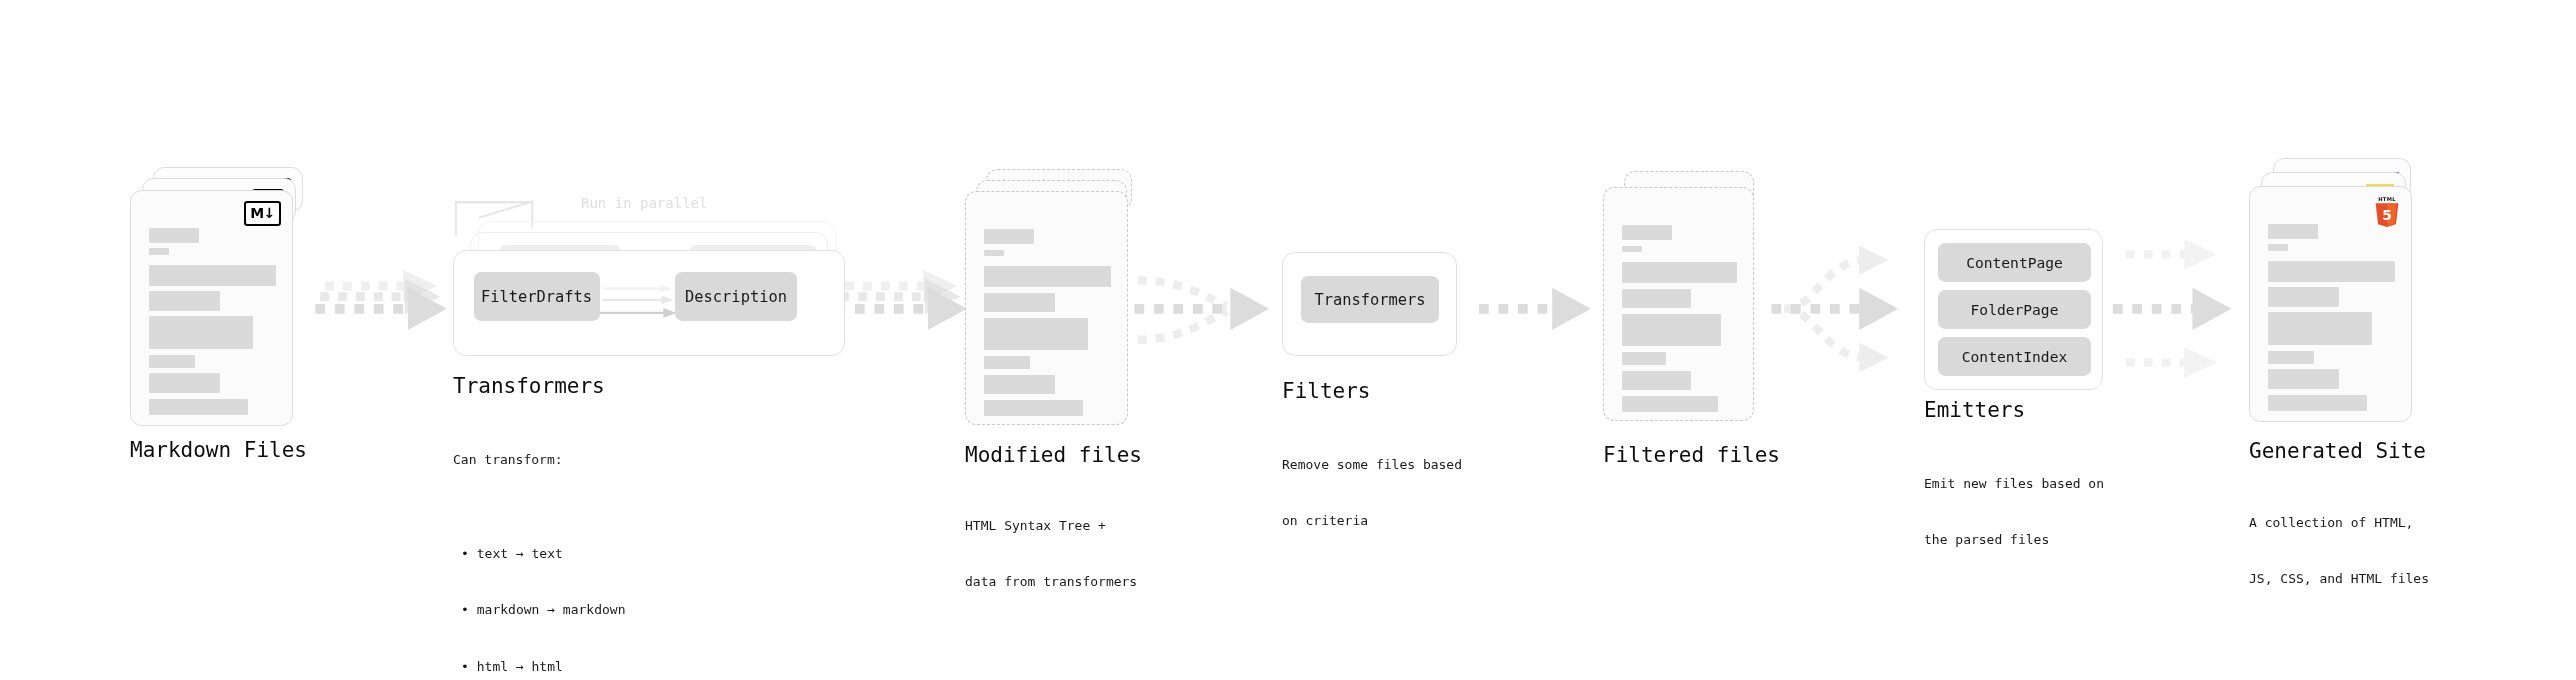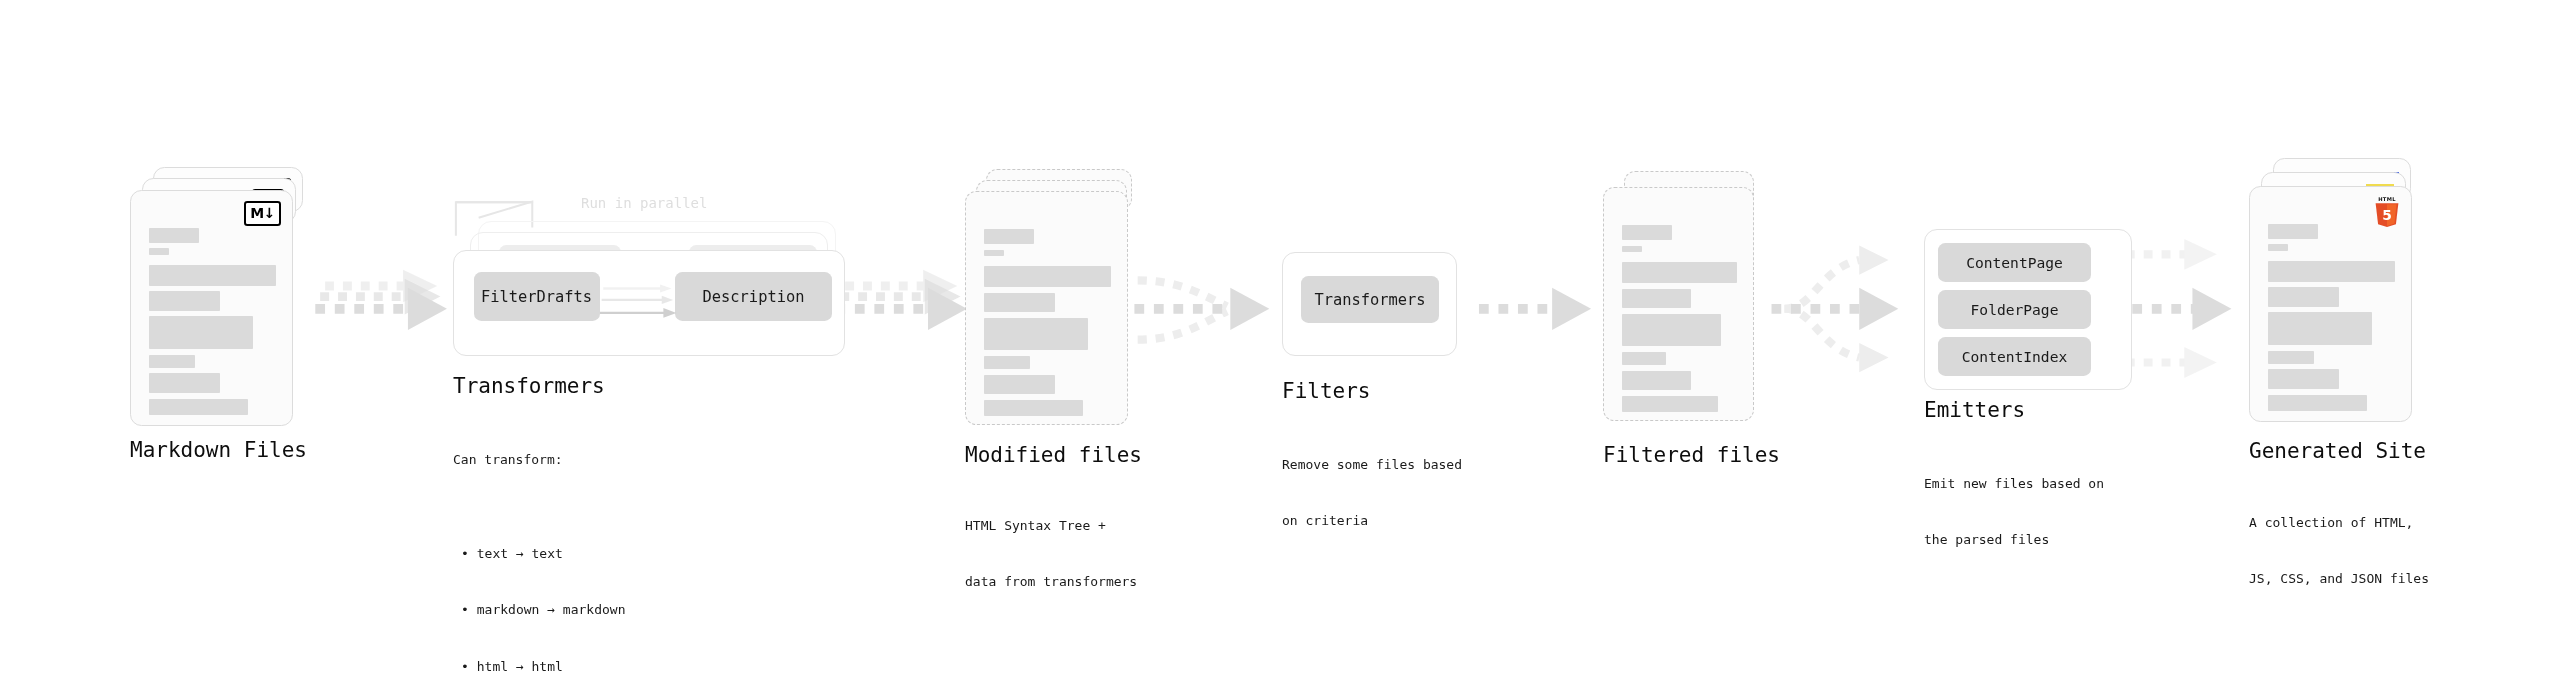--- a/index.html
+++ b/index.html
@@ -261,21 +261,21 @@
   <div class="group-box faint2" style="left:478px; top:221px; width:358px; height:102px;">
     <div class="pill ghost2" style="left:19.5px; top:23px; width:122px; height:46px;"></div>
     <div class="pill ghost2" style="left:210px; top:23px; width:128px; height:46px;"></div>
   </div>
   <div class="group-box faint1" style="left:470px; top:232px; width:358px; height:102px;">
     <div class="pill ghost1" style="left:19.5px; top:23px; width:122px; height:46px;"></div>
     <div class="pill ghost1" style="left:210px; top:23px; width:128px; height:46px;"></div>
   </div>
   <div class="group-box" style="left:453px; top:250px; width:392px; height:106px;">
     <div class="pill" style="left:19.5px; top:21px; width:126px; height:49px;">FilterDrafts</div>
-    <div class="pill" style="left:221px; top:21px; width:157px; height:49px;">Description</div>
+    <div class="pill" style="left:221px; top:21px; width:122px; height:49px;">Description</div>
     <svg style="position:absolute; left:146px; top:31px; width:78px; height:39px;" viewBox="0 0 96 48">
       <g opacity="0.35">
         <line x1="4" y1="8" x2="76" y2="8" stroke="#d8d8d8" stroke-width="3"></line>
         <polygon points="74,3 88,8 74,13" fill="#d8d8d8"></polygon>
       </g>
       <g opacity="0.55">
         <line x1="2" y1="22" x2="78" y2="22" stroke="#d4d4d4" stroke-width="3"></line>
         <polygon points="76,17 90,22 76,27" fill="#d4d4d4"></polygon>
       </g>
       <g opacity="1">
@@ -335,21 +335,21 @@
         <div class="doc-line" style="width:60%;   height:19.5px;"></div>
         <div class="doc-line" style="width:86%;   height:32.5px;"></div>
         <div class="doc-line" style="width:38%;   height:13px;"></div>
         <div class="doc-line" style="width:60%;   height:19.5px;"></div>
         <div class="doc-line" style="width:84%;   height:16.3px;"></div>
       </div>
     </div>
   </div>
   <div class="title" style="left:1603px; top:443px;">Filtered files</div>
 
-  <div class="group-box" style="left:1924px; top:229px; width:208px; height:161px;">
+  <div class="group-box" style="left:1924px; top:229px; width:179px; height:161px;">
     <div class="pill" style="left:13px; top:13px; width:153px; height:39px; font-size:14.6px;">ContentPage</div>
     <div class="pill" style="left:13px; top:60px; width:153px; height:39px; font-size:14.6px;">FolderPage</div>
     <div class="pill" style="left:13px; top:107px; width:153px; height:39px; font-size:14.6px;">ContentIndex</div>
   </div>
   <div class="title" style="left:1924px; top:398px;">Emitters</div>
   <div class="caption" style="left:1924px; top:437px;">
     <div>Emit new files based on</div>
     <div>the parsed files</div>
   </div>
 
@@ -381,17 +381,17 @@
         <div class="doc-line" style="width:82%;   height:32.5px;"></div>
         <div class="doc-line" style="width:36%;   height:13px;"></div>
         <div class="doc-line" style="width:56%;   height:19.5px;"></div>
         <div class="doc-line" style="width:78%;   height:16.3px;"></div>
       </div>
     </div>
   </div>
   <div class="title" style="left:2249px; top:439px;">Generated Site</div>
   <div class="caption" style="left:2249px; top:476px;">
     <div>A collection of HTML,</div>
-    <div>JS, CSS, and JSON files</div>
+    <div>JS, CSS, and HTML files</div>
   </div>
 
 </div>
 
 
 </body></html>

